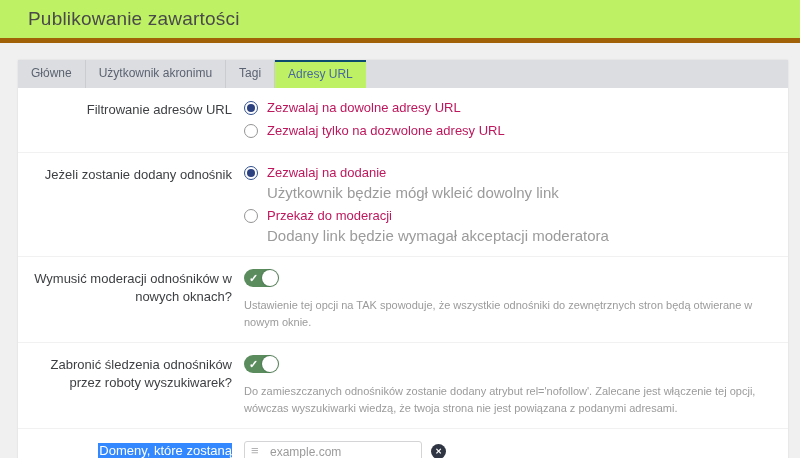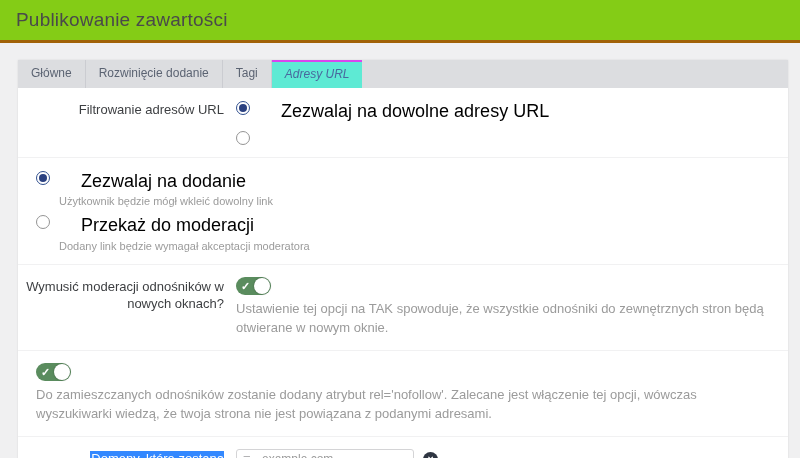--- a/index.html
+++ b/index.html
@@ -1,60 +1,60 @@
 <!DOCTYPE html>
 <html><head>
 <meta charset="utf-8">
 <style>
   * { margin:0; padding:0; box-sizing:border-box; }
   html,body { width:800px; height:458px; overflow:hidden;
     font-family:"Liberation Sans", sans-serif; background:#f0f0f1; }
 
   
-  .page-header { background:#84cc16; height:43px; border-bottom:3px solid #a16207;
-    display:flex; align-items:center; padding:0 16px; }
+  .page-header { background:#bef264; height:43px; border-bottom:5px solid #a16207;
+    display:flex; align-items:center; padding:0 28px; }
   .page-title { font-size:19px; color:#4a4a4a; font-weight:400; letter-spacing:.2px; }
 
   
   .card { margin:17px 12px 0 18px; width:770px; background:#fff;
     box-shadow:0 0 2px rgba(0,0,0,.10); }
 
   
   .tabbar { background:#dcdde0; display:flex; height:28px; }
   .tab { font-size:12px; color:#5b6372; line-height:27px; padding:0 13px;
     border-right:1px solid #cbccd1; cursor:pointer; white-space:nowrap; }
-  .tab.active { background:#5eead4; color:#49699e; border-top:2px solid #d946ef;
-    line-height:25px; border-right:none;font-style:italic; }
+  .tab.active { background:#bef264; color:#49699e; border-top:2px solid #0c4a6e;
+    line-height:25px; border-right:none; }
 
   
-  .row { display:flex; padding:12px 6px; border-bottom:1px solid #f1f1f2; }
+  .row { display:flex; padding:12px 14px; border-bottom:1px solid #f1f1f2; }
   .row:last-of-type { border-bottom:none; }
   .row-label { width:200px; flex:none; text-align:right; font-size:13px;
     color:#3d3f42; padding-top:1px; line-height:1.35; }
   .row-control { flex:1; padding-left:12px; }
 
   
   .option { display:flex; gap:9px; margin-bottom:7px; align-items:flex-start; cursor:pointer; }
   .option:last-child { margin-bottom:0; }
   .radio { width:14px; height:14px; border-radius:50%; border:1px solid #949494;
     background:#fff; position:relative; flex:none; margin-top:1px; }
   .radio.checked { border-color:#31508f; }
   .radio.checked::after { content:""; position:absolute; inset:2px;
     border-radius:50%; background:#2b4180; }
-  .option-label { font-size:18px; color:#000000; line-height:1.25;margin-left:22px; }
-  .option-helper { font-size:11px; color:#9b9b9b; margin-top:3px; }
+  .option-label { font-size:13px; color:#be185d; line-height:1.25; }
+  .option-helper { font-size:15px; color:#9b9b9b; margin-top:3px; }
 
   
   .toggle { width:35px; height:18px; border-radius:10px; background:#5a8c5e;
     position:relative; display:inline-block; cursor:pointer; }
   .toggle .knob { position:absolute; right:1px; top:1px; width:16px; height:16px;
     border-radius:50%; background:#fff; box-shadow:0 0 2px rgba(0,0,0,.35); }
   .toggle .check-icon { position:absolute; left:5px; top:1px; color:#fff;
     font-size:11px; font-weight:bold; line-height:16px; }
-  .toggle-helper { font-size:13px; color:#9b9b9b; line-height:1.5;
+  .toggle-helper { font-size:11px; color:#9b9b9b; margin-top:6px; line-height:1.5;
     max-width:720px; }
 
   
   .hl { background:#3388ff; color:#fff; padding:0 1px; }
 
   
   .domain-line { display:flex; align-items:center; }
   .domain-input-wrap { position:relative; width:178px; }
   .domain-input { width:178px; height:21px; border:1px solid #d4d4d6; border-radius:3px;
     font-size:12px; color:#3d3f42; padding:0 6px 0 25px; outline:none;
@@ -70,41 +70,45 @@
 <body>
 
 <div class="page-header">
   <h1 class="page-title">Publikowanie zawartości</h1>
 </div>
 
 <div class="card">
 
   <div class="tabbar">
     <div class="tab">Główne</div>
-    <div class="tab">Rozwinięcie dodanie</div>
+    <div class="tab">Użytkownik akronimu</div>
     <div class="tab">Tagi</div>
     <div class="tab active">Adresy URL</div>
   </div>
 
   <div class="row">
     <div class="row-label">Filtrowanie adresów URL</div>
     <div class="row-control">
       <div class="option">
         <span class="radio checked"></span>
         <div>
             <div class="option-label">Zezwalaj na dowolne adresy URL</div>
           </div>
       </div>
       <div class="option">
         <span class="radio"></span>
+        <div>
+            <div class="option-label">Zezwalaj tylko na dozwolone adresy URL</div>
+          </div>
       </div>
     </div>
   </div>
 
   <div class="row">
+    <div class="row-label">Jeżeli zostanie dodany odnośnik</div>
     <div class="row-control">
       <div class="option">
         <span class="radio checked"></span>
         <div>
           <div class="option-label">Zezwalaj na dodanie</div>
           <div class="option-helper">Użytkownik będzie mógł wkleić dowolny link</div>
         </div>
       </div>
       <div class="option">
         <span class="radio"></span>
@@ -121,20 +125,21 @@
     <div class="row-control">
       <span class="toggle on">
         <span class="check-icon">✓</span>
         <span class="knob"></span>
       </span>
       <div class="toggle-helper">Ustawienie tej opcji na TAK spowoduje, że wszystkie odnośniki do zewnętrznych stron będą otwierane w nowym oknie.</div>
     </div>
   </div>
 
   <div class="row">
+    <div class="row-label">Zabronić śledzenia odnośników przez roboty wyszukiwarek?</div>
     <div class="row-control">
       <span class="toggle on">
         <span class="check-icon">✓</span>
         <span class="knob"></span>
       </span>
       <div class="toggle-helper">Do zamieszczanych odnośników zostanie dodany atrybut rel='nofollow'. Zalecane jest włączenie tej opcji, wówczas wyszukiwarki wiedzą, że twoja strona nie jest powiązana z podanymi adresami.</div>
     </div>
   </div>
 
   <div class="row">

